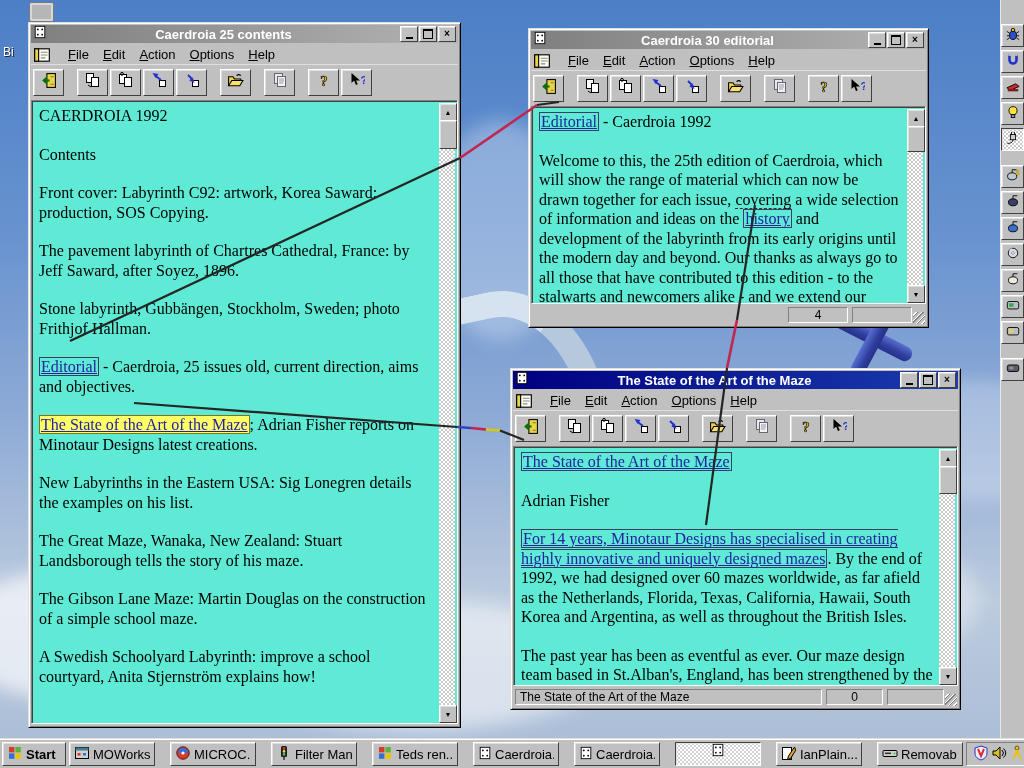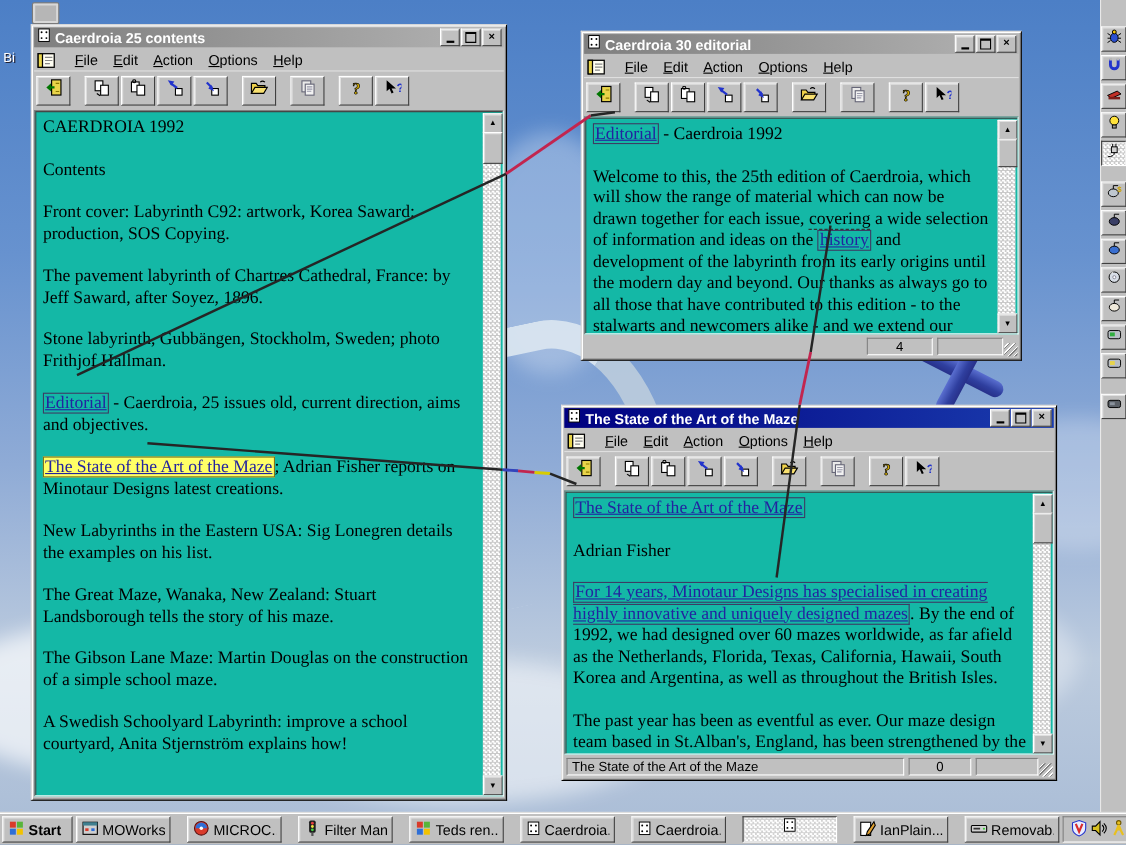--- a/index.html
+++ b/index.html
@@ -17,39 +17,39 @@
         background:linear-gradient(180deg,#5a6fd0,#2f3f9f 60%,#27308a);}
   .sparkle{position:absolute;width:12px;height:2px;background:#57e8e8;border-radius:1px;}
   .bi-label{position:absolute;left:3px;top:45px;color:#fff;font-size:12px;text-shadow:1px 1px 0 #223;}
   .mini-desk-icon{position:absolute;left:29px;top:2px;width:23px;height:18px;background:#b6b6b6;
         border:1px solid #7a7a7a;border-radius:2px;box-shadow:inset 0 0 0 2px #d8d8d8;}
 
   
   .win{position:absolute;z-index:10;background:#c0c0c0;display:flex;flex-direction:column;
        border:1px solid;border-color:#dfdfdf #000 #000 #dfdfdf;
        box-shadow:inset 1px 1px 0 #fff,inset -1px -1px 0 #808080;padding:2px;}
-  .titlebar{height:18px;display:flex;align-items:center;gap:3px;padding:0 2px;flex:0 0 18px;}
+  .titlebar{height:18px;display:flex;align-items:center;gap:3px;padding:0 2px;flex:0 0 18px;text-align:center;}
   .titlebar.inactive{background:linear-gradient(90deg,#7f7f7f,#b3b3b3);}
   .titlebar.active{background:linear-gradient(90deg,#000080,#1a3cae);}
   .title-text{color:#fff;font-weight:bold;font-size:13px;flex:1;white-space:nowrap;overflow:hidden;}
   .cap-btns{display:flex;gap:1px;}
   .cap-btn{width:16px;height:14px;background:#c0c0c0;border:1px solid;border-color:#fff #404040 #404040 #fff;
            box-shadow:inset 1px 1px 0 #dfdfdf;display:flex;align-items:center;justify-content:center;
            font-size:10px;font-weight:bold;line-height:1;color:#000;}
   .glyph-min{width:7px;height:2px;background:#000;margin-top:7px;}
   .glyph-max{width:8px;height:7px;border:1px solid #000;border-top-width:2px;}
   .menubar{height:21px;display:flex;align-items:flex-end;gap:0;flex:0 0 21px;padding-left:2px;}
   .menu-doc{width:22px;height:18px;margin-right:6px;}
   .menu-item{font-size:13px;color:#000;padding:2px 7px;}
   .toolbar{height:30px;display:flex;align-items:center;gap:2px;padding:2px 2px;flex:0 0 30px;
            border-top:1px solid #dfdfdf;}
   .tb-btn{width:29px;height:25px;background:#c0c0c0;border:1px solid;border-color:#fff #404040 #404040 #fff;
           box-shadow:inset 1px 1px 0 #dfdfdf;display:flex;align-items:center;justify-content:center;}
   .tb-gap{width:9px;}
-  .textwrap{flex:1;margin:1px 0;background:#14b8a6;border:1px solid;border-color:#808080 #fff #fff #808080;
+  .textwrap{flex:1;margin:1px 0;background:#5eead4;border:1px solid;border-color:#808080 #fff #fff #808080;
             box-shadow:inset 1px 1px 0 #404040;position:relative;overflow:hidden;}
   .textinner{position:absolute;inset:2px 20px 0 2px;padding:3px 4px 0 5px;overflow:hidden;
              font-family:"Liberation Serif",serif;font-size:16px;line-height:19.5px;color:#000;}
   .para{margin:0 0 19px 0;}
   .r-plain{}
   .r-link{color:#2323a0;text-decoration:underline;border:1px solid #3c3c64;padding:0 1px;}
   .r-highlight{color:#2323a0;text-decoration:underline;background:#ffff66;border:1px solid #80741a;padding:0 1px;}
   .r-dashed{border-bottom:1px dashed #333;}
   
   .vscroll{position:absolute;top:2px;bottom:0;right:2px;width:16px;

